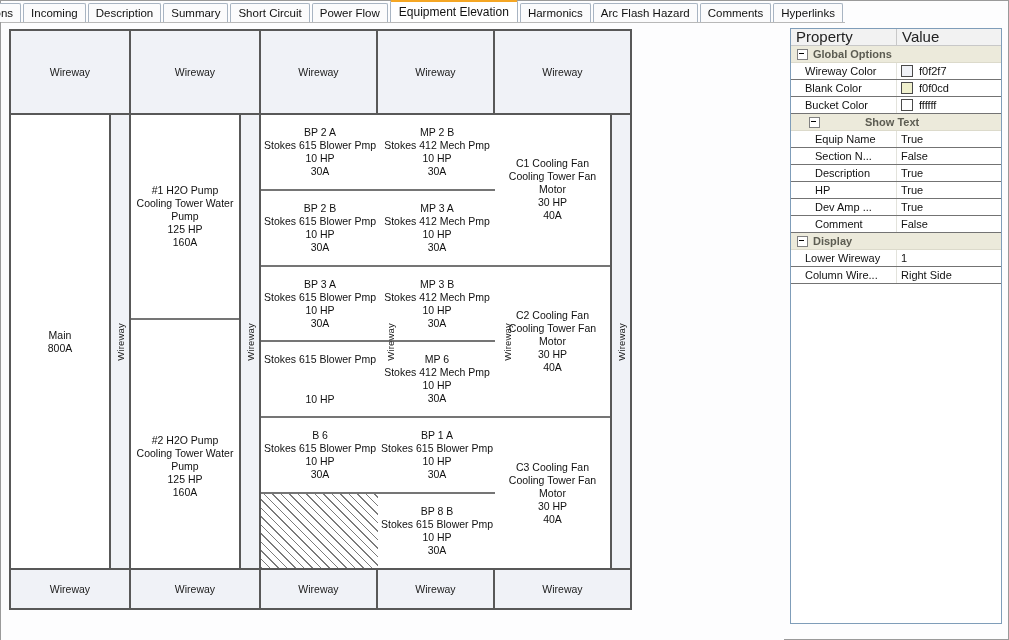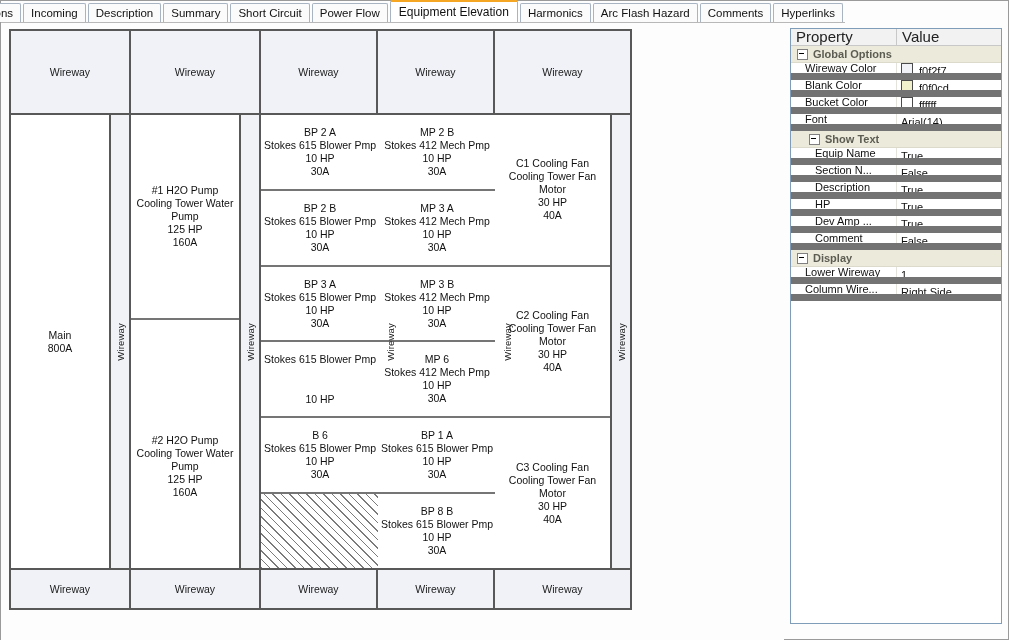--- a/index.html
+++ b/index.html
@@ -190,21 +190,21 @@
 
   #pg-body {
     height: 578px;
     overflow: hidden;
     background: #ffffff;
   }
   .pg-row {
     display: flex;
     height: 17px;
     box-sizing: border-box;
-    border-bottom: 7px solid #737373;
+    border-bottom: 1px solid #737373;
   }
   .pg-row.cat {
     background: #eceadb;
     border-bottom: 1px solid #dcdacb;
   }
   .pg-cell-name {
     width: 106px;
     box-sizing: border-box;
     font-size: 11px;
     line-height: 16px;
@@ -229,20 +229,21 @@
     flex: 1 1 auto;
     box-sizing: border-box;
     font-size: 11px;
     line-height: 16px;
     color: #111;
     padding-left: 4px;
     white-space: nowrap;
     overflow: hidden;
     background: #ffffff;
     display: flex;
+    align-items: center;
   }
   .pg-row.cat .pg-cell-val { background: transparent; }
 
   .expander {
     width: 9px; height: 9px;
     border: 1px solid #808080;
     background: #ffffff;
     display: inline-block;
     position: relative;
     margin-right: 5px;
@@ -251,21 +252,21 @@
   .expander::before {
     content: "";
     position: absolute;
     left: 1px; top: 3px;
     width: 5px; height: 1px;
     background: #000;
   }
   .indent1 { padding-left: 14px; }
   .indent2 { padding-left: 24px; }
   .catpad1 { padding-left: 6px; }
-  .catpad2 { padding-left: 18px; }
+  .catpad2 { padding-left: 18px; gap: 40px; }
 
   .swatch {
     width: 12px; height: 12px;
     border: 1px solid #4a4a4a;
     box-sizing: border-box;
     margin-right: 6px;
     flex: 0 0 auto;
   }
 </style>
 </head>
@@ -488,28 +489,20 @@
         </div>
         <div class="pg-row">
           <div class="pg-cell-name indent1">
             <span>Bucket Color</span>
           </div>
           <div class="pg-cell-val">
             <span class="swatch" style="background: rgb(255, 255, 255);"></span>
             <span>ffffff</span>
           </div>
         </div>
-        <div class="pg-row">
-          <div class="pg-cell-name indent1">
-            <span>Font</span>
-          </div>
-          <div class="pg-cell-val">
-            <span>Arial(14)</span>
-          </div>
-        </div>
         <div class="pg-row cat">
           <div class="pg-cell-name catpad2">
             <span class="expander"></span>
             <span>Show Text</span>
           </div>
           <div class="pg-cell-val">
             <span></span>
           </div>
         </div>
         <div class="pg-row">

